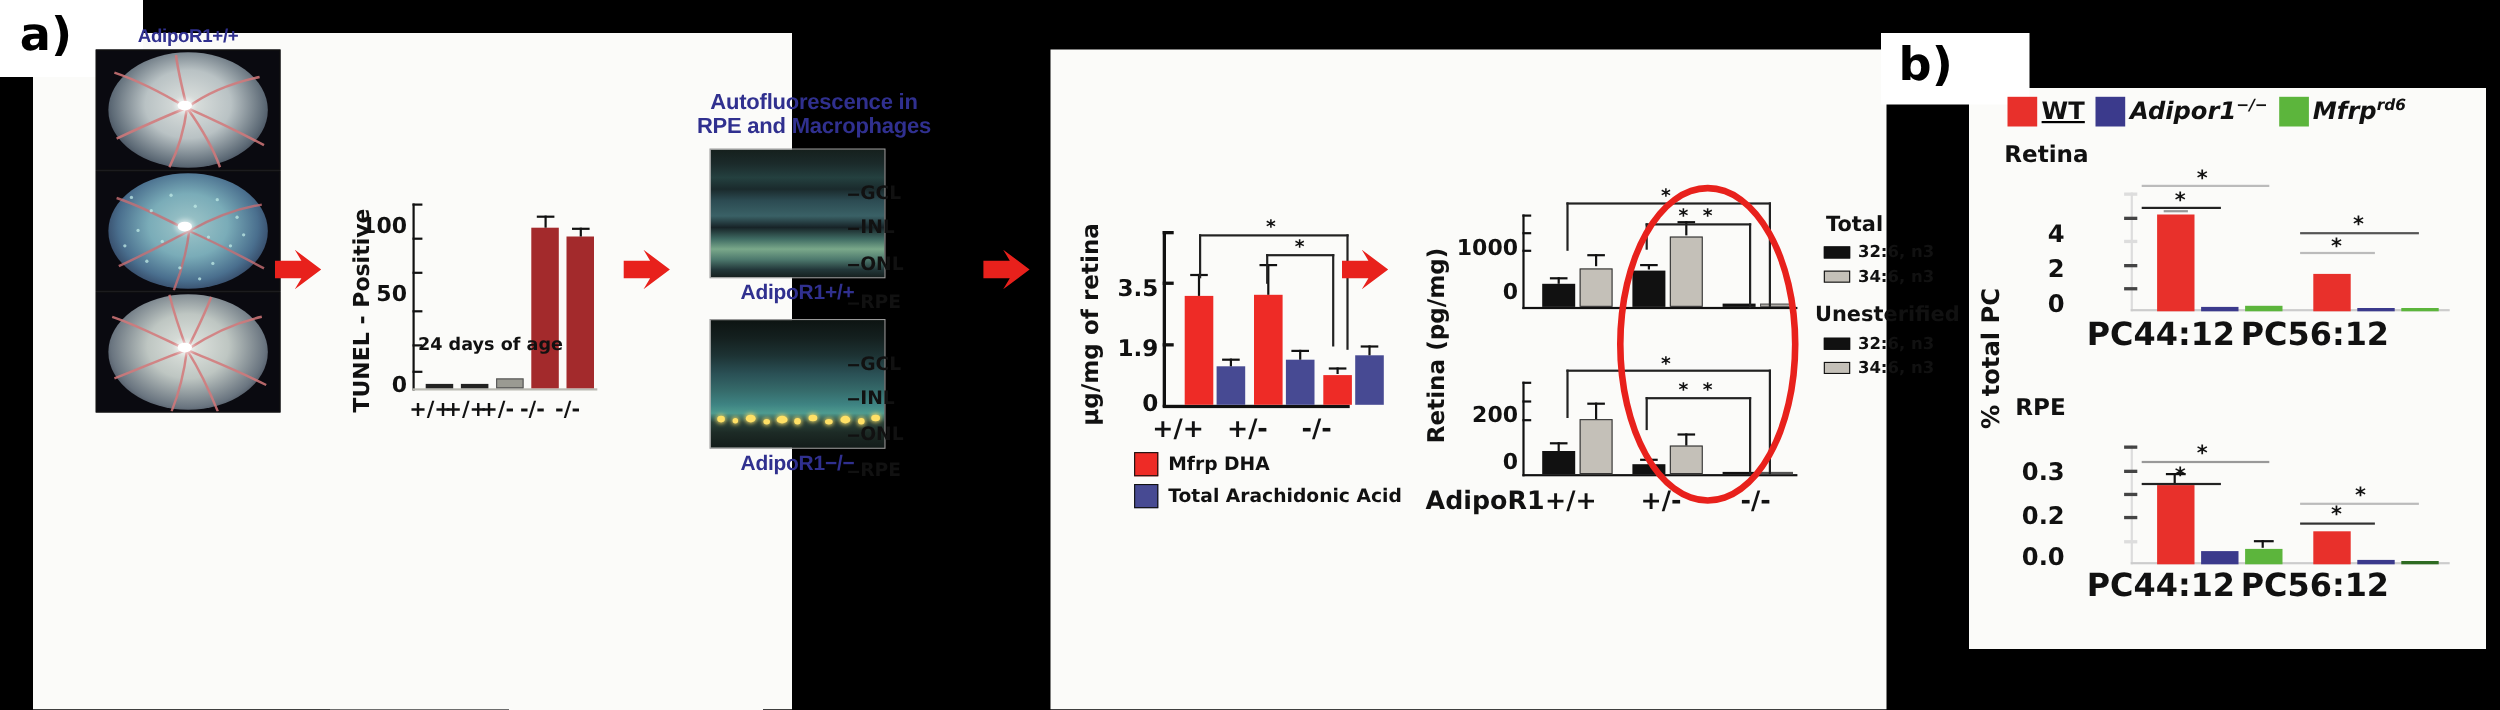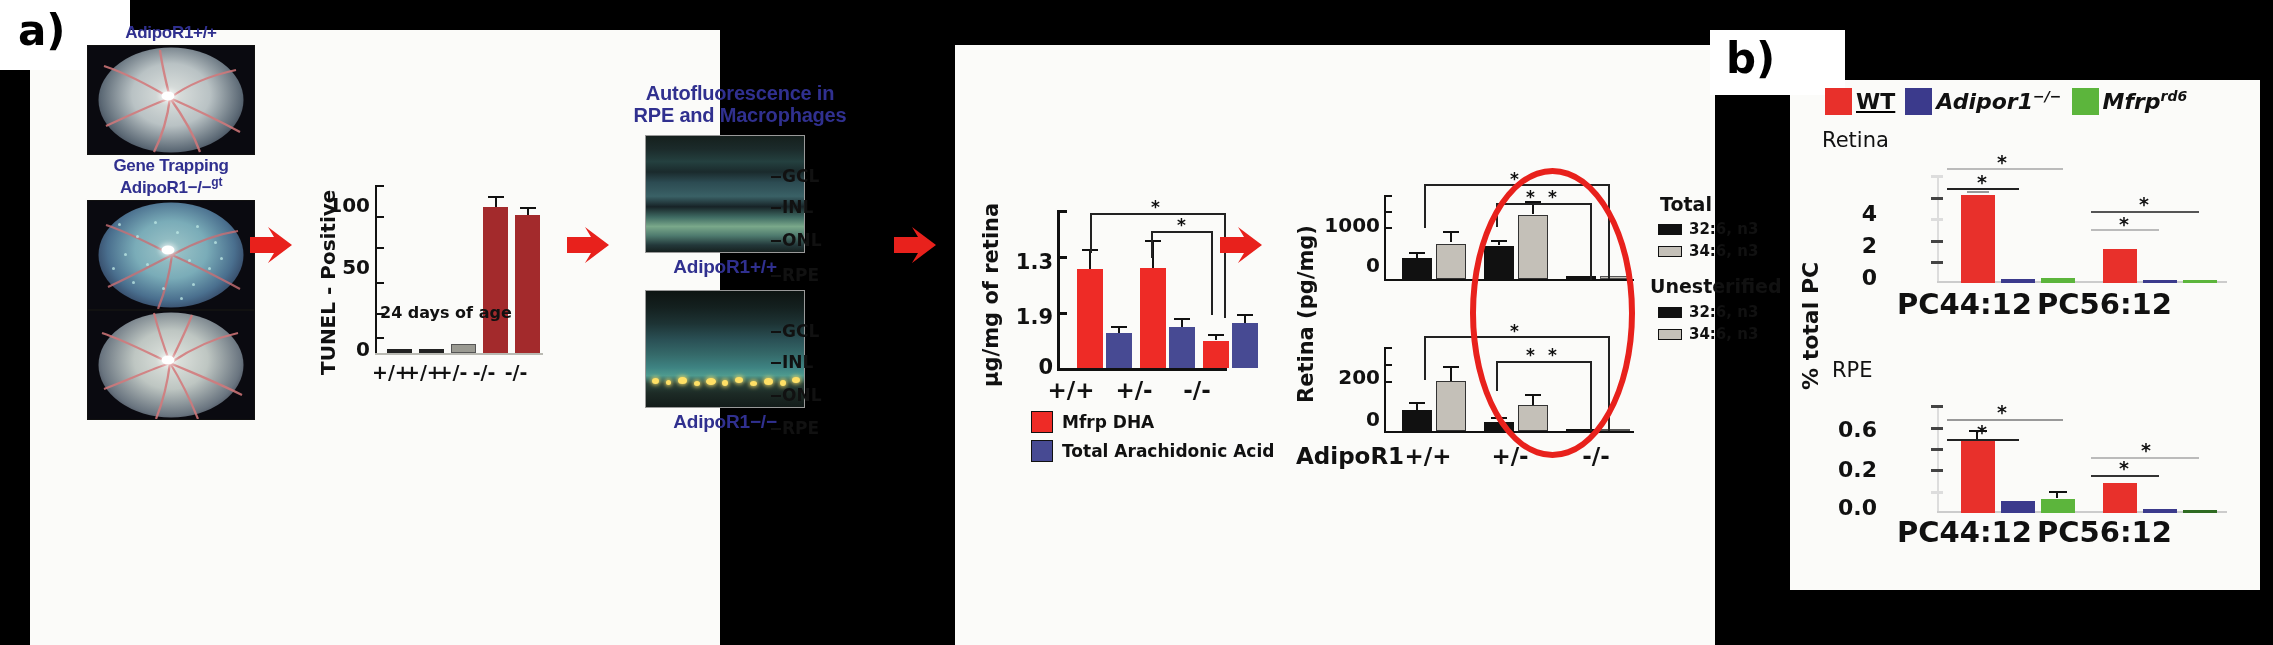--- a/index.html
+++ b/index.html
@@ -168,21 +168,21 @@
     position:absolute; left:1470px; top:168px; width:165px; height:290px;
     border:6px solid #e8211c; border-radius:50%; pointer-events:none;
   }
 
   
   #panelb-legend { position:absolute; left:1825px; top:88px; display:flex; align-items:center; gap:10px; }
   .pb-sw { width:27px; height:27px; }
   .pb-lab { font-weight:bold; font-size:22px; color:#111; font-family:"DejaVu Sans", sans-serif; white-space:nowrap; }
   .pb-lab.ital { font-style:italic; }
   .pb-lab sup { font-size:14px; }
-  .pb-sub { position:absolute; font-weight:normal; font-size:21px; color:#111;
+  .pb-sub { position:absolute; font-weight:bold; font-size:21px; color:#111;
     font-family:"DejaVu Sans", sans-serif;text-align:right; }
   .pb-ytitle {
     position:absolute; left:1798px; top:390px;
     transform-origin:0 0; transform:rotate(-90deg);
     font-weight:bold; font-size:22px; color:#111; white-space:nowrap;
     font-family:"DejaVu Sans", sans-serif;
   }
   #pb-retina { position:absolute; left:1885px; top:165px; width:350px; height:150px; }
   #pb-rpe    { position:absolute; left:1885px; top:395px; width:350px; height:150px; }
   .pb-plot { position:absolute; left:60px; top:10px; width:280px; height:110px; }
@@ -216,24 +216,20 @@
           <path d="M82 52 C 100 60, 126 72, 152 86"></path>
           <path d="M82 52 C 80 68, 76 86, 66 106"></path>
           <path d="M82 52 C 92 66, 104 84, 112 106"></path>
           <path d="M82 52 C 78 36, 74 20, 72 4"></path>
         </g>
       </svg>
     </div>
     <div class="disc"></div>
   </div>
 
-  <div class="fundus-title">
-    <span>Gene Trapping</span><br>
-    <span>AdipoR1−/−</span><sup style="font-size:12px">gt</sup>
-  </div>
   <div class="fundus-img f2">
     <div class="glow"></div>
     <div class="vessels">
       <svg width="168" height="110" viewBox="0 0 168 110">
         <g stroke="#c96f74" stroke-width="2.2" fill="none" opacity="0.8">
           <path d="M84 54 C 64 44, 42 32, 18 24"></path>
           <path d="M84 54 C 68 62, 46 74, 20 86"></path>
           <path d="M84 54 C 102 44, 124 34, 150 30"></path>
           <path d="M84 54 C 102 62, 126 74, 152 88"></path>
           <path d="M84 54 C 82 70, 78 88, 70 108"></path>
@@ -377,21 +373,21 @@
 
 <div class="arrow" style="left:892px;top:225px">
   <svg width="46" height="40" viewBox="0 0 46 40">
     <path d="M2 12 L26 12 L20 2 L44 20 L20 38 L26 28 L2 28 Z" fill="#e8211c"></path>
   </svg>
 </div>
 
 <div id="dha-chart">
   <div class="ylab-vert" style="left:14px;top:232px;font-size:21px;">µg/mg of retina</div>
 
-  <div class="tick-lab" style="left:32px;top:95px;width:56px;font-size:21px;">1.3</div>
+  <div class="tick-lab" style="left:32px;top:95px;width:56px;font-size:21px;">3.5</div>
   <div class="tick-lab" style="left:32px;top:150px;width:56px;font-size:21px;">1.9</div>
   <div class="tick-lab" style="left:32px;top:200px;width:56px;font-size:21px;">0</div>
 
   <div id="dha-plot">
     <div class="axisline" style="left:0;top:0;width:2.5px;height:160px;"></div>
     <div class="axisline" style="left:0;top:158px;width:170px;height:2.5px;"></div>
     <div class="axisline" style="left:0;top:0;width:10px;height:2.5px;"></div>
     <div class="axisline" style="left:0;top:46px;width:10px;height:2.5px;"></div>
     <div class="axisline" style="left:0;top:102px;width:10px;height:2.5px;"></div>
 
@@ -621,21 +617,21 @@
   <div class="sigline" style="left:206px;top:46px;width:108px;background:#555;"></div>
   <div class="star" style="left:254px;top:30px;font-size:19px;">*</div>
 
   <div class="pb-xcat" style="left:12px;top:122px;width:130px;">PC44:12</div>
   <div class="pb-xcat" style="left:152px;top:122px;width:130px;">PC56:12</div>
 </div>
 
 <div class="pb-sub" style="left:1832px;top:358px;">RPE</div>
 
 <div id="pb-rpe">
-  <div class="pb-ticklab" style="left:-72px;top:22px;width:64px;">0.6</div>
+  <div class="pb-ticklab" style="left:-72px;top:22px;width:64px;">0.3</div>
   <div class="pb-ticklab" style="left:-72px;top:62px;width:64px;">0.2</div>
   <div class="pb-ticklab" style="left:-72px;top:100px;width:64px;">0.0</div>
 
   <div class="pb-plot">
     <div class="axisline" style="left:-8px;top:0;width:2px;height:108px;background:#ddd;"></div>
     <div class="axisline" style="left:-8px;top:106px;width:290px;height:2px;background:#ccc;"></div>
     <div class="pb-tick" style="left:-14px;top:0px;"></div>
     <div class="pb-tick" style="left:-14px;top:22px;"></div>
     <div class="pb-tick" style="left:-14px;top:43px;"></div>
     <div class="pb-tick" style="left:-14px;top:64px;"></div>

